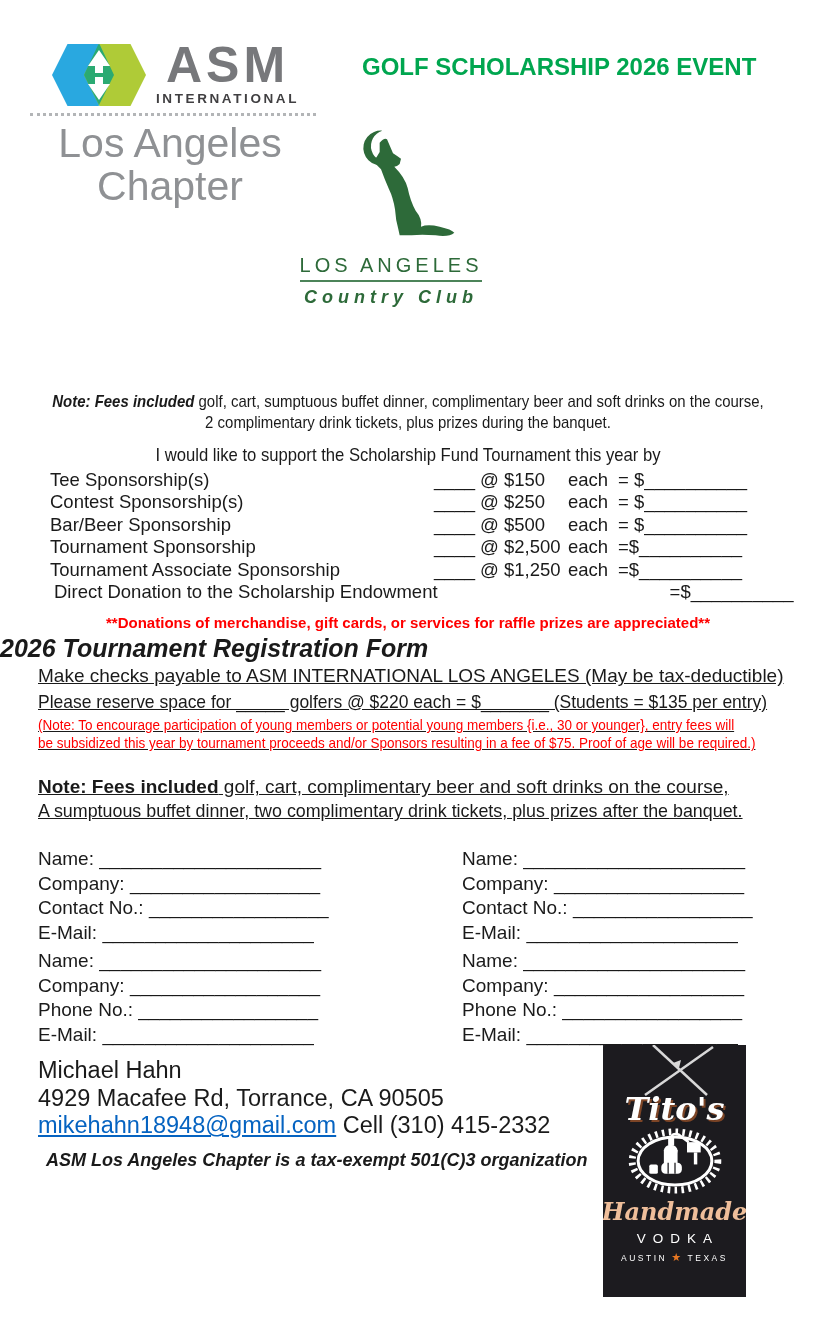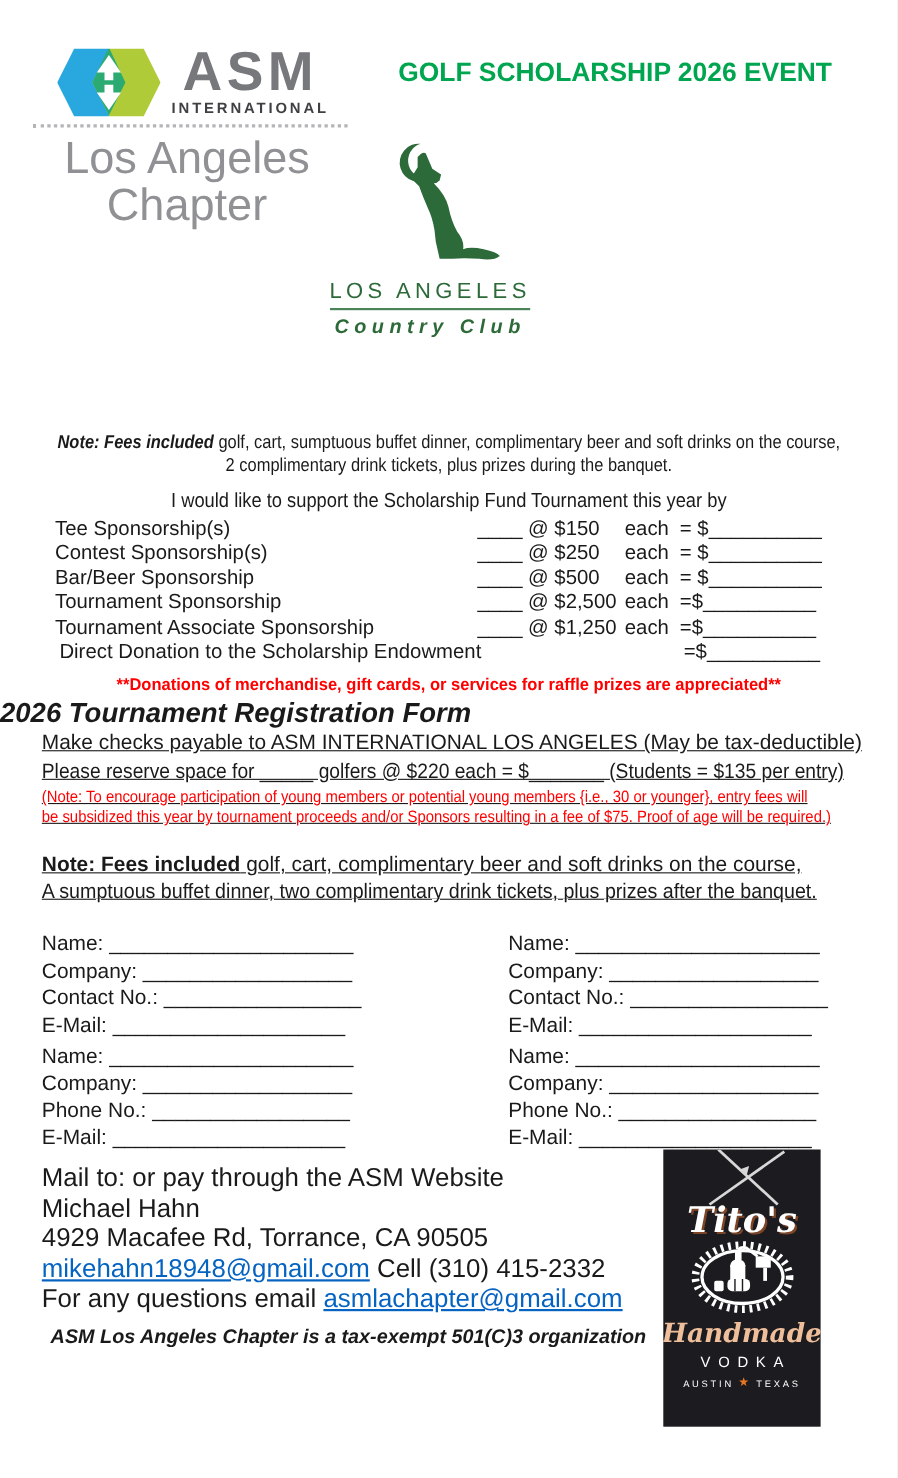--- a/index.html
+++ b/index.html
@@ -22,21 +22,21 @@
   .club-sub{font-size:18px;font-weight:bold;font-style:italic;letter-spacing:5px;margin-top:5px;}
 
   
   .content{position:absolute;top:388px;left:0;width:816px;font-size:18.5px;}
   .note1{text-align:center;font-size:17px;line-height:21px;transform:scaleX(0.88);transform-origin:center;margin-top:3px;}
   .note1 .lead{font-weight:bold;font-style:italic;}
   .intro{text-align:center;margin-top:11px;font-size:18.5px;transform:scaleX(0.9);transform-origin:center;}
   .sponsor{margin:3px 48px 0 50px;}
   .srow{display:flex;justify-content:space-between;line-height:22.4px;font-size:18.5px;}
   .srow .slabel{white-space:nowrap;}
-  .sright{display:flex;white-space:pre;}
+  .sright{display:flex;white-space:pre;margin-left:48px;}
   .sright .q{width:46px;}
   .sright .r{width:88px;}
   .sright .e{width:50px;}
   .sright .t{width:150px;}
   .raffle{text-align:center;color:#FF0000;font-weight:bold;font-size:15.5px;margin-top:11px;
           transform:scaleX(0.97);transform-origin:center;}
   .regtitle{text-align:left;font-weight:bold;font-style:italic;font-size:25px;margin-top:2px;}
   .regbody{margin-left:38px;font-size:19px;line-height:25.5px;text-decoration:underline;}
   .reserve{transform:scaleX(0.92);transform-origin:left;white-space:nowrap;}
   .youth{color:#FF0000;font-size:15px;line-height:18px;transform:scaleX(0.9);transform-origin:left;
@@ -189,25 +189,23 @@
         <div>
           <div class="cfield"><span>Name: </span><span>_____________________</span></div>
           <div class="cfield"><span>Company: </span><span>__________________</span></div>
           <div class="cfield"><span>Phone No.: </span><span>_________________</span></div>
           <div class="cfield"><span>E-Mail: </span><span>____________________</span></div>
         </div>
       </div>
     </div>
 
     <div class="mail">
-      <div>Mail to: or pay through the ASM Website</div>
       <div>Michael Hahn</div>
       <div>4929 Macafee Rd, Torrance, CA 90505</div>
       <div><a href="#">mikehahn18948@gmail.com</a><span> Cell (310) 415-2332</span></div>
-      <div><span>For any questions email </span><a href="#">asmlachapter@gmail.com</a></div>
     </div>
 
     <div class="tax">ASM Los Angeles Chapter is a tax-exempt 501(C)3 organization</div>
   </div>
 
   <div class="titos">
     <svg width="120" height="52" viewBox="0 0 120 52">
       <line x1="30" y1="50" x2="98" y2="2" stroke="#d8d8d8" stroke-width="2.5"></line>
       <line x1="38" y1="0" x2="92" y2="50" stroke="#d8d8d8" stroke-width="2.5"></line>
       <path d="M58,18 l8,-3 l-2,8 z" fill="#d8d8d8"></path>

